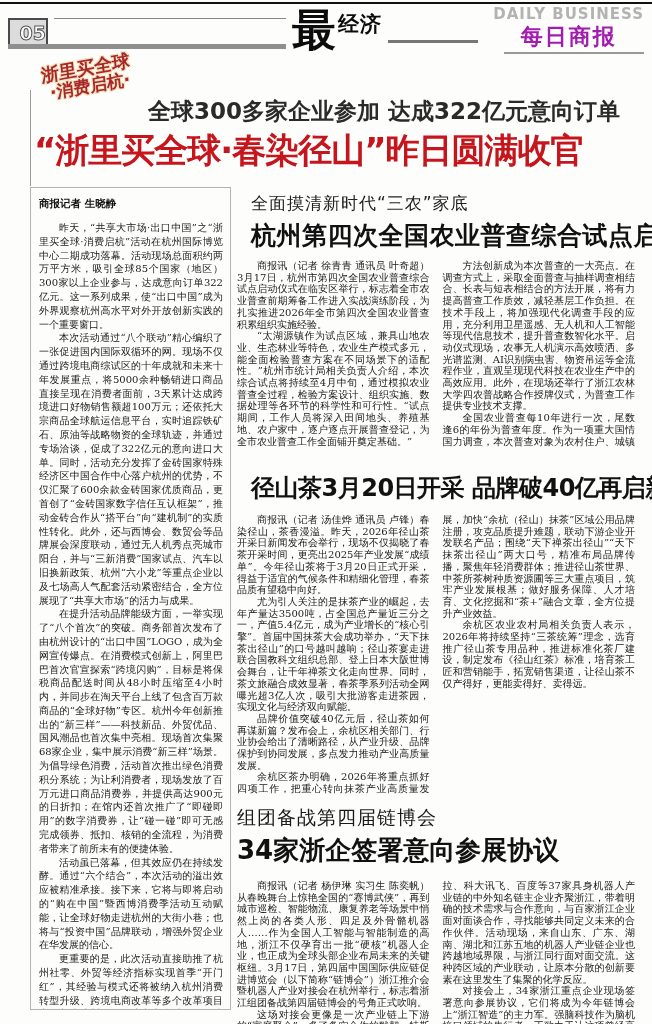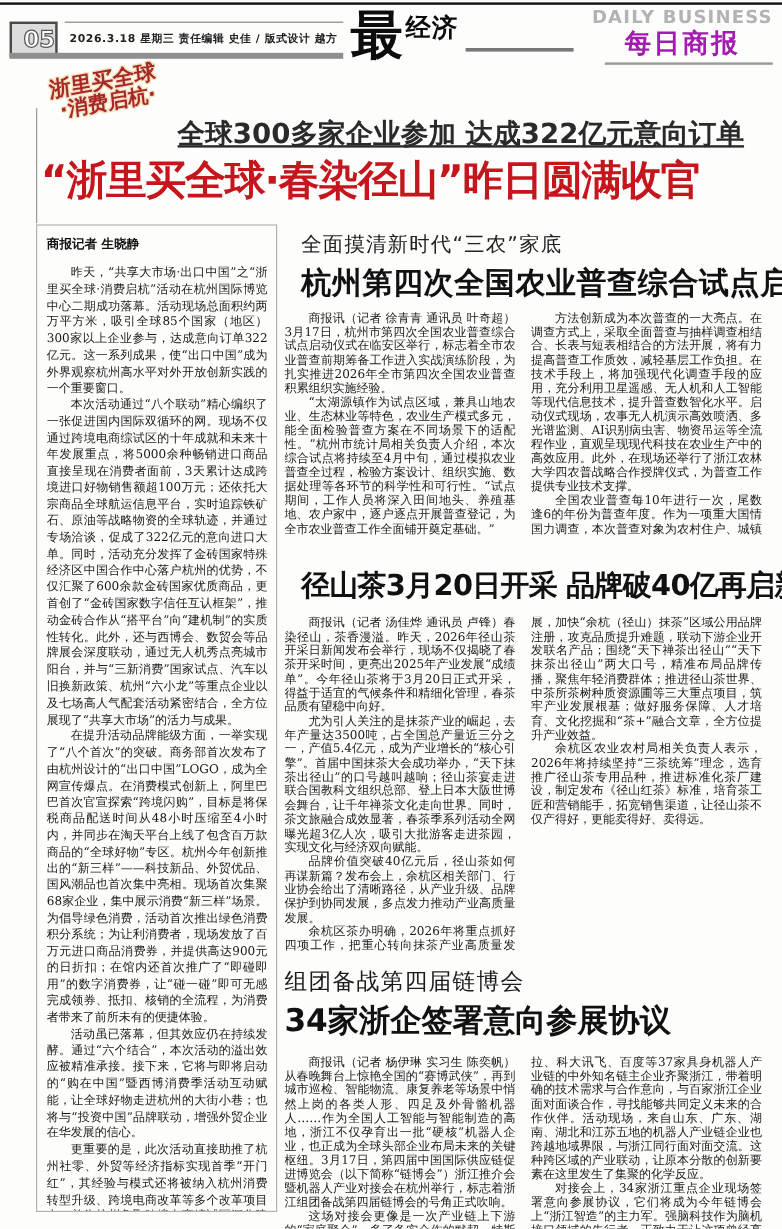--- a/index.html
+++ b/index.html
@@ -23,21 +23,21 @@
   .m-cn{font-family:"DejaVu Serif",serif;font-size:22px;font-weight:900;color:#a21caf;line-height:26px;letter-spacing:2px;}
   .m-line{position:absolute;right:8px;top:46px;width:140px;height:2px;background:#999;}
 
   
   .banner{position:absolute;left:30px;top:56px;width:610px;height:128px;}
   .banner-vline{position:absolute;left:0px;top:34px;width:1px;height:96px;background:#9a9a9a;}
   .badge{position:absolute;left:12px;top:2px;transform:rotate(-10deg);color:#a8272b;font-weight:900;
          text-shadow:1px 1px 0 #f3e2bd,-1px -1px 0 #f3e2bd,1px -1px 0 #f3e2bd,-1px 1px 0 #f3e2bd;line-height:19px;}
   .badge .b1{font-size:18px;letter-spacing:0px;display:block;transform:skewX(-4deg);}
   .badge .b2{font-size:17px;display:block;margin-left:6px;transform:skewX(-4deg);}
-  .kicker{position:absolute;left:118px;top:40px;width:492px;font-size:23px;font-weight:600;color:#2a2a2a;letter-spacing:0px;white-space:nowrap;text-decoration:underline;}
+  .kicker{position:absolute;left:118px;top:40px;width:492px;font-size:23px;font-weight:600;color:#2a2a2a;letter-spacing:0px;white-space:nowrap;}
   .headline{position:absolute;left:4px;top:72px;width:606px;font-size:34px;font-weight:900;color:#c5161d;letter-spacing:-1px;white-space:nowrap;}
 
   
   .left-box{position:absolute;left:30px;top:187px;width:201px;height:823px;border:1px solid #b3b3b3;box-sizing:border-box;
             padding:9px 7px 20px 8px;overflow:hidden;background:#fdfdfc;}
   .byline{font-size:10.5px;font-weight:700;color:#111;margin:0 0 10px 0;}
   .bodytext{font-family:"DejaVu Serif",serif;color:#191919;text-align:justify;}
   .left-box .bodytext{font-size:10px;line-height:13.8px;}
   .bodytext p{margin:0;text-indent:2em;}
 
@@ -55,21 +55,20 @@
 </style>
 </head>
 <body>
 
 <div class="page">
   <div class="topline"></div>
 
   <div class="hdr">
     <div class="pagenum">05</div>
     <div class="hdr-thinline"></div>
-    <div class="dateline">2026.3.18 星期三  责任编辑 史佳 / 版式设计 越方</div>
     <div class="hdr-bar"></div>
     <div class="logo">
       <span class="logo-main">最</span><span class="logo-sub">经济</span>
       <div class="logo-subline"></div>
     </div>
     <div class="masthead">
       <div class="m-en">DAILY BUSINESS</div>
       <div class="m-cn">每日商报</div>
     </div>
     <div class="m-line"></div>

